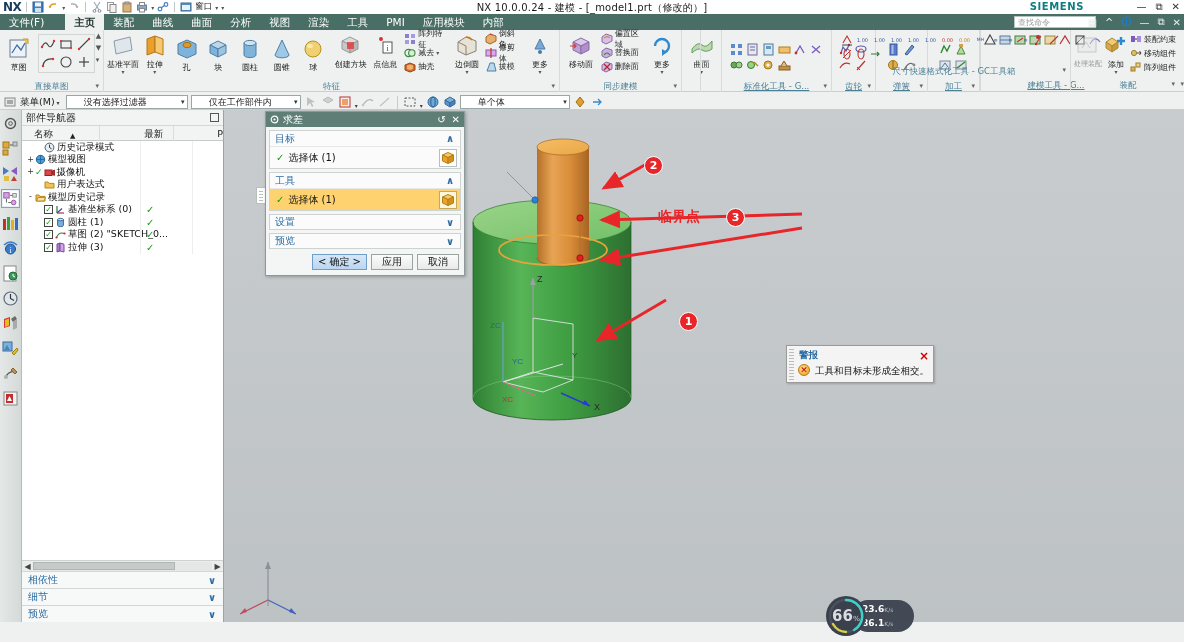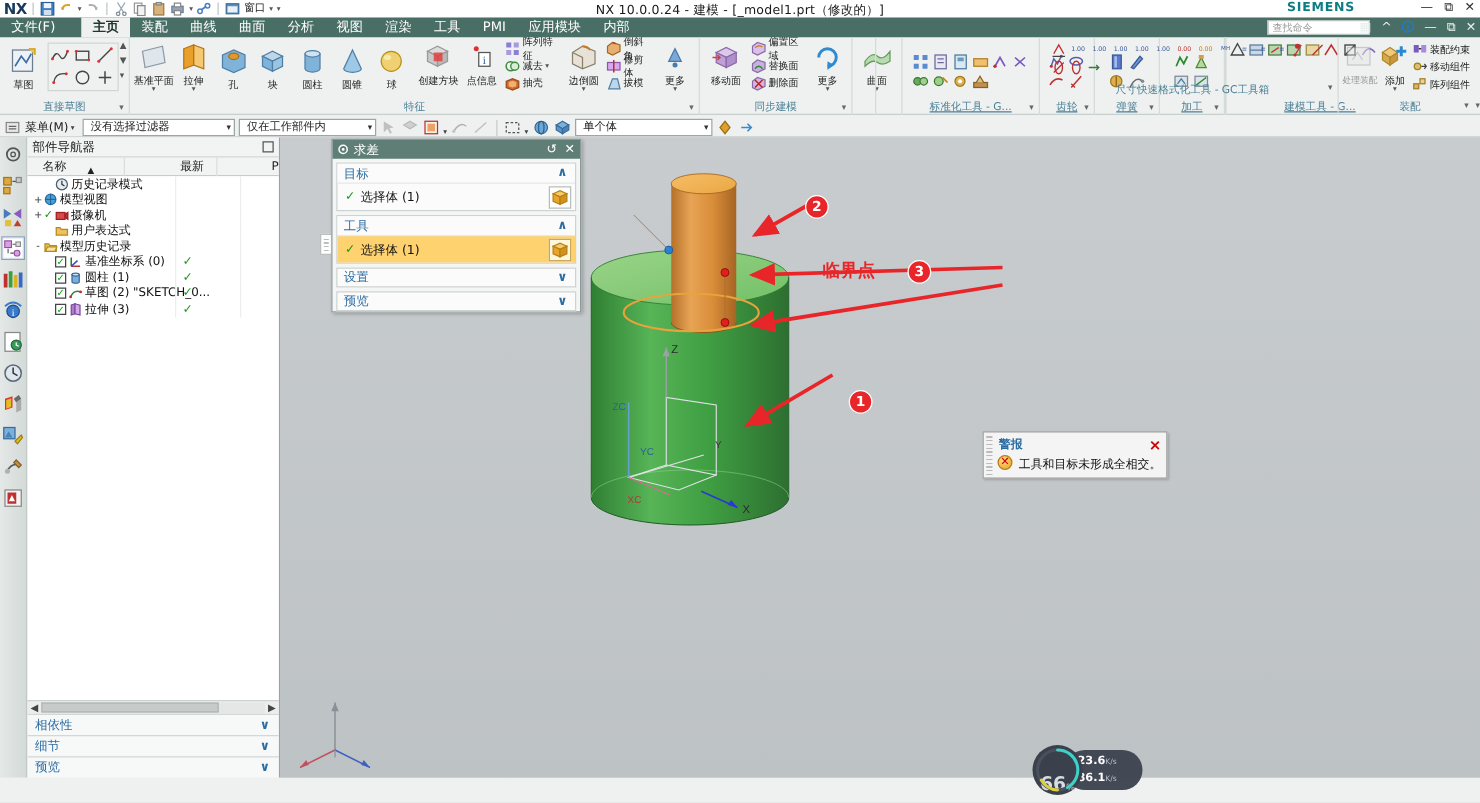--- a/index.html
+++ b/index.html
@@ -95,21 +95,21 @@
 
   
   .selbar {
     position: absolute; top: 92px; left: 0; width: 1184px; height: 18px;
     background: #eef1f0; border-bottom: 1px solid #c8d0cd;
     display: flex; align-items: flex-end; gap: 3px; padding-left: 3px;
   }
   .menu-btn { display: flex; align-items: center; gap: 2px; font-size: 9.5px; color: #222; padding-right: 3px;}
   .combo {
     height: 14px; background: #fff; border: 1px solid #9aa7a4;
-    font-size: 9px; color: #222; padding-left: 6px; line-height: 13px;
+    font-size: 9px; color: #222; padding-left: 17px; line-height: 13px;
     position: relative; white-space: nowrap; overflow: hidden;
   }
   .combo .cv { position: absolute; right: 2px; top: 0; font-size: 7px; color: #333; }
   .sb-ico { width: 14px; height: 14px; }
   .sb-sep { width: 1px; height: 13px; background: #c4cdca; margin: 0 2px; }
 
   
   .resbar {
     position: absolute; top: 110px; left: 0; width: 22px; height: 512px;
     background: linear-gradient(to right,#e4e8e7,#d4dad8);
@@ -238,21 +238,21 @@
     position: absolute; left: 26px; top: 4px; width: 62px; height: 32px;
     background: #3d4450; border-radius: 16px; opacity: .96;
   }
   .net-pill .l1 { position: absolute; left: 10px; top: 4px; font-size: 9px; color: #fff; font-weight: bold;}
   .net-pill .l2 { position: absolute; left: 10px; top: 18px; font-size: 9px; color: #fff; font-weight: bold;}
   .net-pill .u { font-size: 6px; color: #b9bec7; font-weight: normal; }
   .net-pill .dotb { position: absolute; left: 4px; top: 7px; width: 4px; height: 4px; border-radius: 50%; background: #4aa8e0;}
   .net-pill .dotg { position: absolute; left: 4px; top: 21px; width: 4px; height: 4px; border-radius: 50%; background: #53c06a;}
   .net-circle {
     position: absolute; left: 0; top: 0; width: 40px; height: 40px; border-radius: 50%;
-    background: #3a414c; display: flex; align-items: flex-end; justify-content: center;
+    background: #3a414c; display: flex; align-items: center; justify-content: center;
   }
   .net-circle .pct { font-size: 15px; color: #d9dde2; font-weight: bold; }
   .net-circle .pcts { font-size: 7px; color: #a9aeb6; }
 
   
   .statusbar {
     position: absolute; left: 0; bottom: 0; width: 1184px; height: 20px;
     background: #ffffff; border-top: 1px solid #c6cbc9;
   }
   .wm { position: absolute; right: 4px; bottom: 2px; font-size: 8px; color: #b9bfc4; }
@@ -1340,20 +1340,25 @@
 
     <div class="dlg-collapsed">
       <span>设置</span>
       <span class="chev">∨</span>
     </div>
     <div class="dlg-collapsed">
       <span>预览</span>
       <span class="chev">∨</span>
     </div>
 
+    <div class="dlg-foot">
+      <span class="dbtn primary">&lt; 确定 &gt;</span>
+      <span class="dbtn">应用</span>
+      <span class="dbtn">取消</span>
+    </div>
   </div>
 
   <div class="warnbox">
     <span class="warn-grip"></span>
     <span class="warn-title">警报</span>
     <span class="warn-icon">✕</span>
     <span class="warn-msg">工具和目标未形成全相交。</span>
     <span class="warn-close">×</span>
   </div>
 

